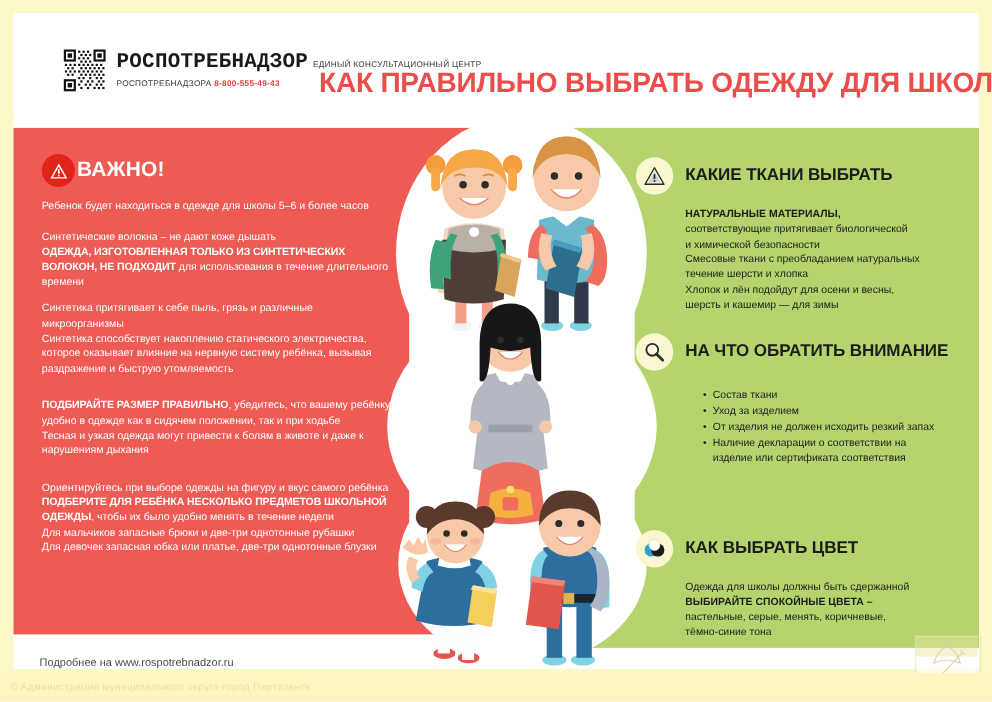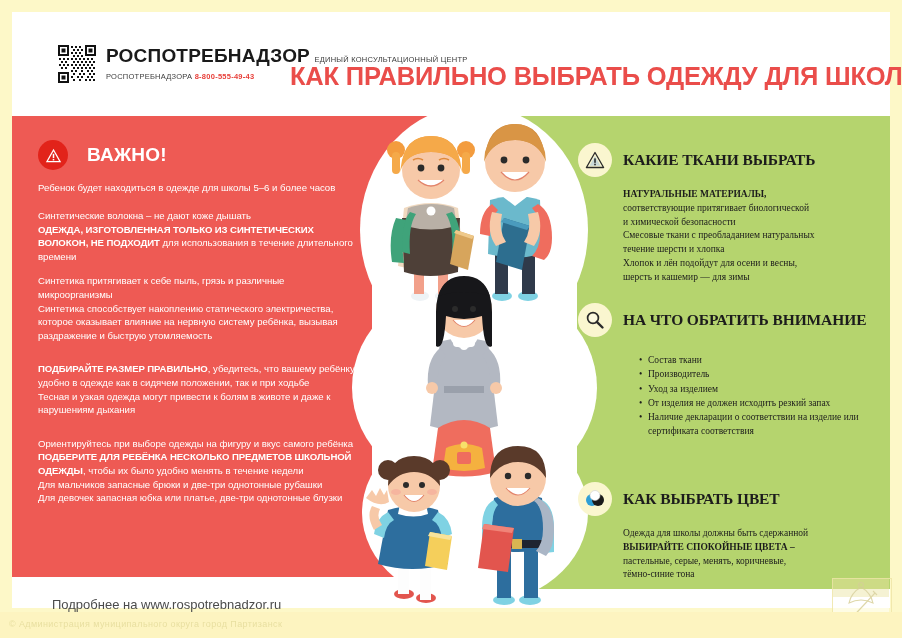--- a/index.html
+++ b/index.html
@@ -10,67 +10,67 @@
   
   .frame-yellow{position:absolute;left:0;top:0;width:902px;height:638px;background:#fdf8c8;}
   .card-white{position:absolute;left:12px;top:12px;width:878px;height:596px;background:#ffffff;}
 
   
   .header{position:absolute;left:12px;top:12px;width:878px;height:92px;background:#ffffff;}
   .logo-wrap{position:absolute;left:45px;top:32px;display:flex;align-items:center;gap:9px;}
   .qr{width:40px;height:40px;background:#ffffff;position:relative;}
   .qr svg{display:block;}
   .logo-text{line-height:1;}
-  .brand{font-size:19px;font-weight:bold;color:#1a1a1a;letter-spacing:0.2px;font-family:Liberation Sans, sans-serif;margin-top:23px;}
+  .brand{font-size:19px;font-weight:bold;color:#1a1a1a;letter-spacing:0.2px;font-family:Liberation Mono, monospace;margin-top:23px;}
   .brand-sub{font-size:7.5px;color:#3a3a3a;letter-spacing:0.25px;margin-top:4px;line-height:1.45;}
   .brand-phone{color:#e8403a;font-weight:bold;}
   .title{position:absolute;left:278px;top:50px;width:600px;font-size:25.5px;font-weight:bold;color:#ea4d4a;letter-spacing:-0.2px;white-space:nowrap;}
 
   
   .panel-red{position:absolute;left:12px;top:116px;width:455px;height:461px;background:#ee5a54;
     clip-path:polygon(0 0, 100% 0, 100% 93%, 94% 100%, 0 100%);}
   .panel-green{position:absolute;left:458px;top:116px;width:432px;height:473px;background:#b5d46e;
     clip-path:polygon(6% 0, 100% 0, 100% 100%, 0 100%);}
 
   
   .blob{position:absolute;background:#ffffff;border-radius:50%;}
   .blob1{left:360px;top:105px;width:228px;height:250px;}
   .blob2{left:352px;top:280px;width:245px;height:215px;}
   .blob3{left:362px;top:420px;width:226px;height:185px;}
   .blob-rect{position:absolute;left:372px;top:190px;width:205px;height:350px;background:#ffffff;}
 
   
-  .red-head{position:absolute;left:38px;top:140px;display:flex;align-items:center;gap:19px;}
+  .red-head{position:absolute;left:38px;top:140px;display:flex;align-items:center;gap:2px;}
   .warn-circle{width:30px;height:30px;border-radius:50%;background:#e2231a;display:flex;align-items:center;justify-content:center;}
   .red-head-title{font-size:19px;font-weight:bold;color:#ffffff;letter-spacing:0.2px;}
 
   .red-body{position:absolute;left:38px;top:182px;width:318px;color:#ffffff;}
   .r-lead{font-size:9.6px;line-height:1.35;margin-bottom:14px;}
   .r-block{font-size:9.6px;line-height:1.42;margin-bottom:11px;}
   .r-block b{font-weight:bold;letter-spacing:-0.1px;}
   .r-gap{height:9px;}
 
   
-  .g-sec{position:absolute;width:300px;font-family:Liberation Serif, serif;}
+  .g-sec{position:absolute;width:300px;}
   .g-head{display:flex;align-items:center;gap:11px;margin-bottom:11px;}
   .g-icon{width:34px;height:34px;border-radius:50%;background:#faf6cf;display:flex;align-items:center;justify-content:center;flex:0 0 34px;}
   .g-title{font-size:15.5px;font-weight:bold;color:#1c1c1c;letter-spacing:-0.1px;}
   .g-text{font-size:9.5px;line-height:1.45;color:#1c1c1c;padding-left:45px;}
   .g-text b{font-weight:bold;}
   .g-list{list-style:none;margin:16px;padding:0 0 0 45px;}
   .g-list li{font-size:9.5px;line-height:1.5;color:#1c1c1c;position:relative;padding-left:9px;}
   .g-list li::before{content:"•";position:absolute;left:0;top:0;}
 
   .sec1{left:578px;top:143px;}
   .sec2{left:578px;top:303px;}
   .sec3{left:578px;top:482px;}
   .sec2 .g-text, .sec2 .g-list{padding-left:45px;}
 
   
-  .more{position:absolute;left:52px;top:597px;font-size:13px;color:#4b4b4b;}
+  .more{position:absolute;left:36px;top:597px;font-size:10px;color:#4b4b4b;}
   .bottom-bar{position:absolute;left:0;top:612px;width:902px;height:26px;background:#fdf4c0;}
   .bottom-text{position:absolute;left:9px;top:619px;font-size:9px;color:#e8dfa0;letter-spacing:0.4px;}
 
   
   .watermark{position:absolute;left:832px;top:578px;width:58px;height:56px;border:1px solid #efe6a8;opacity:.85;}
   .watermark svg{display:block;}
 
   
   .kids{position:absolute;left:352px;top:100px;width:250px;height:510px;}
   .kids svg{display:block;}
@@ -406,21 +406,20 @@
         <svg width="20" height="20" viewBox="0 0 20 20">
           <circle cx="8" cy="8" r="5.4" fill="none" stroke="#2b2b2b" stroke-width="1.7"></circle>
           <circle cx="8" cy="8" r="4" fill="#ffffff" opacity=".35"></circle>
           <line x1="11.8" y1="11.8" x2="17.5" y2="17.5" stroke="#2b2b2b" stroke-width="2.4" stroke-linecap="round"></line>
         </svg>
       </span>
       <span class="g-title">НА ЧТО ОБРАТИТЬ ВНИМАНИЕ</span>
     </div>
     <ul class="g-list">
       <li>Состав ткани</li>
-      <li>Производитель</li>
       <li>Уход за изделием</li>
       <li>От изделия не должен исходить резкий запах</li>
       <li>Наличие декларации о соответствии на изделие или сертификата соответствия</li>
     </ul>
   </div>
 
   <div class="g-sec sec3">
     <div class="g-head">
       <span class="g-icon">
         <svg width="22" height="20" viewBox="0 0 22 20">

